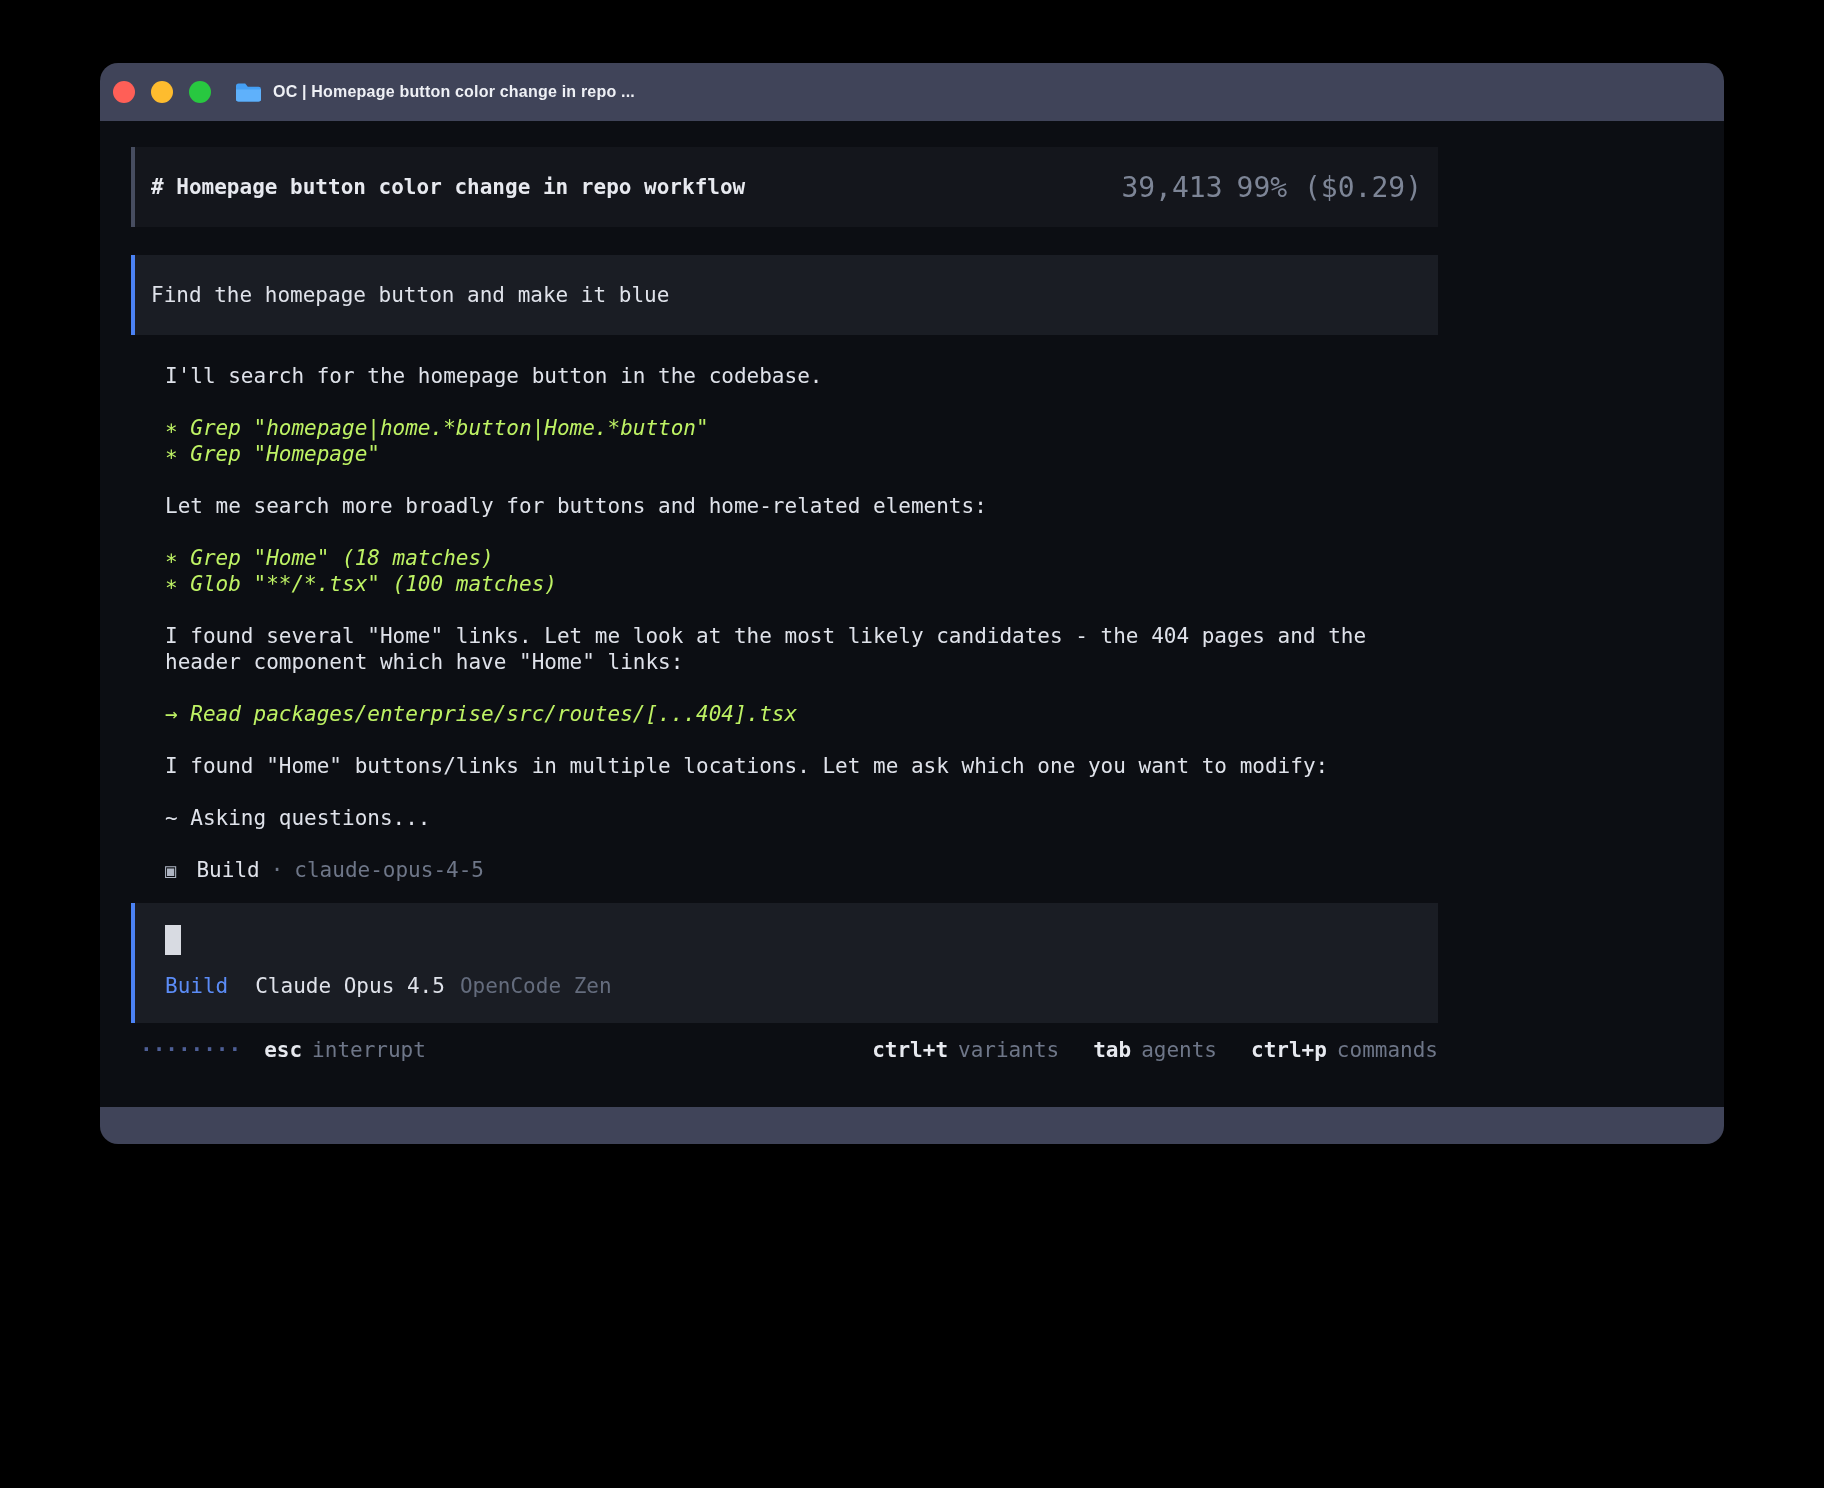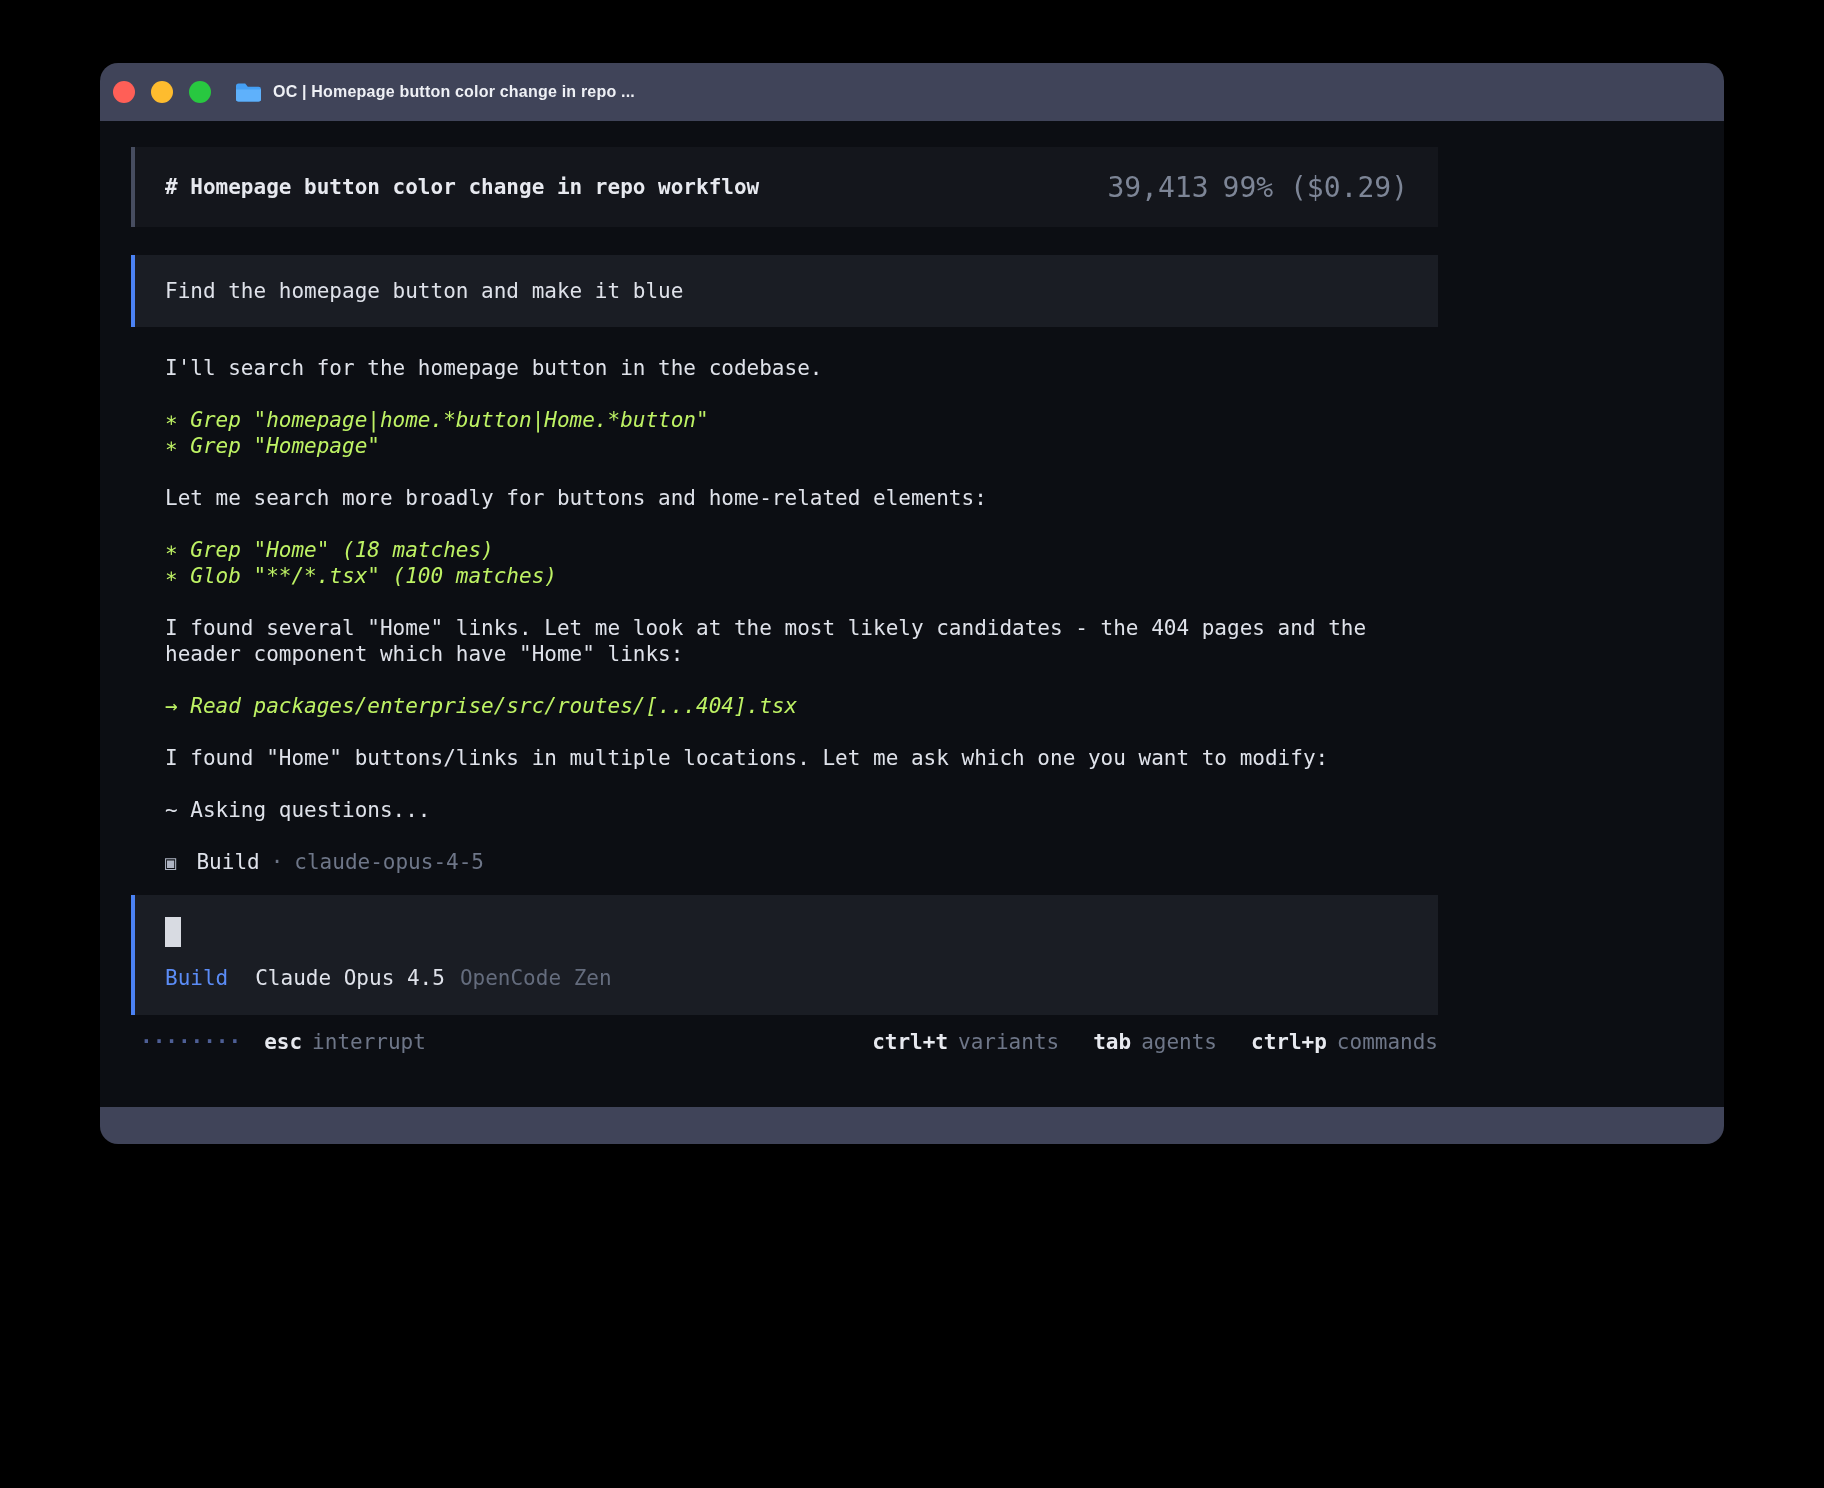--- a/index.html
+++ b/index.html
@@ -33,29 +33,29 @@
     font-family:"Liberation Sans", sans-serif;
     font-weight:bold; font-size:16px; color:#eef0f5;
     letter-spacing:0.2px;
   }
   .terminal {
     background:#0c0e13;
     height:986px;
     padding-top:26px;
   }
   .content { width:1307px; margin-left:31px; }
-  .block { border-left:4px solid #454b5e; padding:0 30px; }
+  .block { border-left:4px solid #454b5e; padding:0 16px; }
   .header-block {
     height:80px; background:#14161c; border-left-color:#474d60;
     display:flex; align-items:center; justify-content:space-between;
   }
   .header-title { color:#e7e9ef; font-weight:bold; font-size:21px; white-space:pre; }
   .header-meta { color:#7d8596; font-size:28px; display:flex; gap:14px; }
   .user-block {
-    margin-top:28px; height:72px; background:#1a1d24; border-left-color:#4b82f4;
+    margin-top:28px; height:80px; background:#1a1d24; border-left-color:#4b82f4;
     display:flex; align-items:center;
   }
   .user-text { color:#dfe2ea; font-size:21px; white-space:pre; }
   .transcript { padding:28px 0 0 34px; }
   .line { font-size:21px; line-height:26px; min-height:26px; white-space:pre; }
   .line.wrap { white-space:normal; width:1240px; }
   .blank { height:26px; }
   .white { color:#dfe2ea; }
   .gray  { color:#bef264;font-style:italic; }
   .agent-line { display:flex; align-items:center; font-size:21px; line-height:26px; height:26px; }

